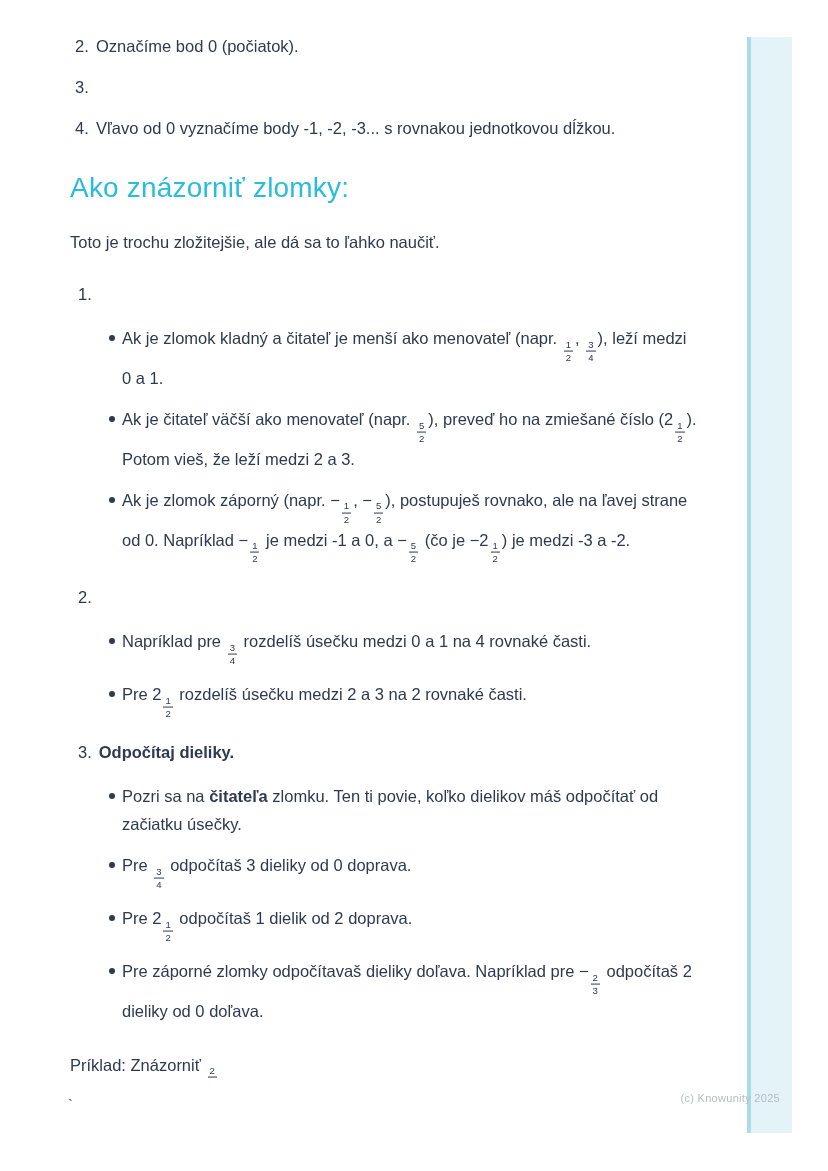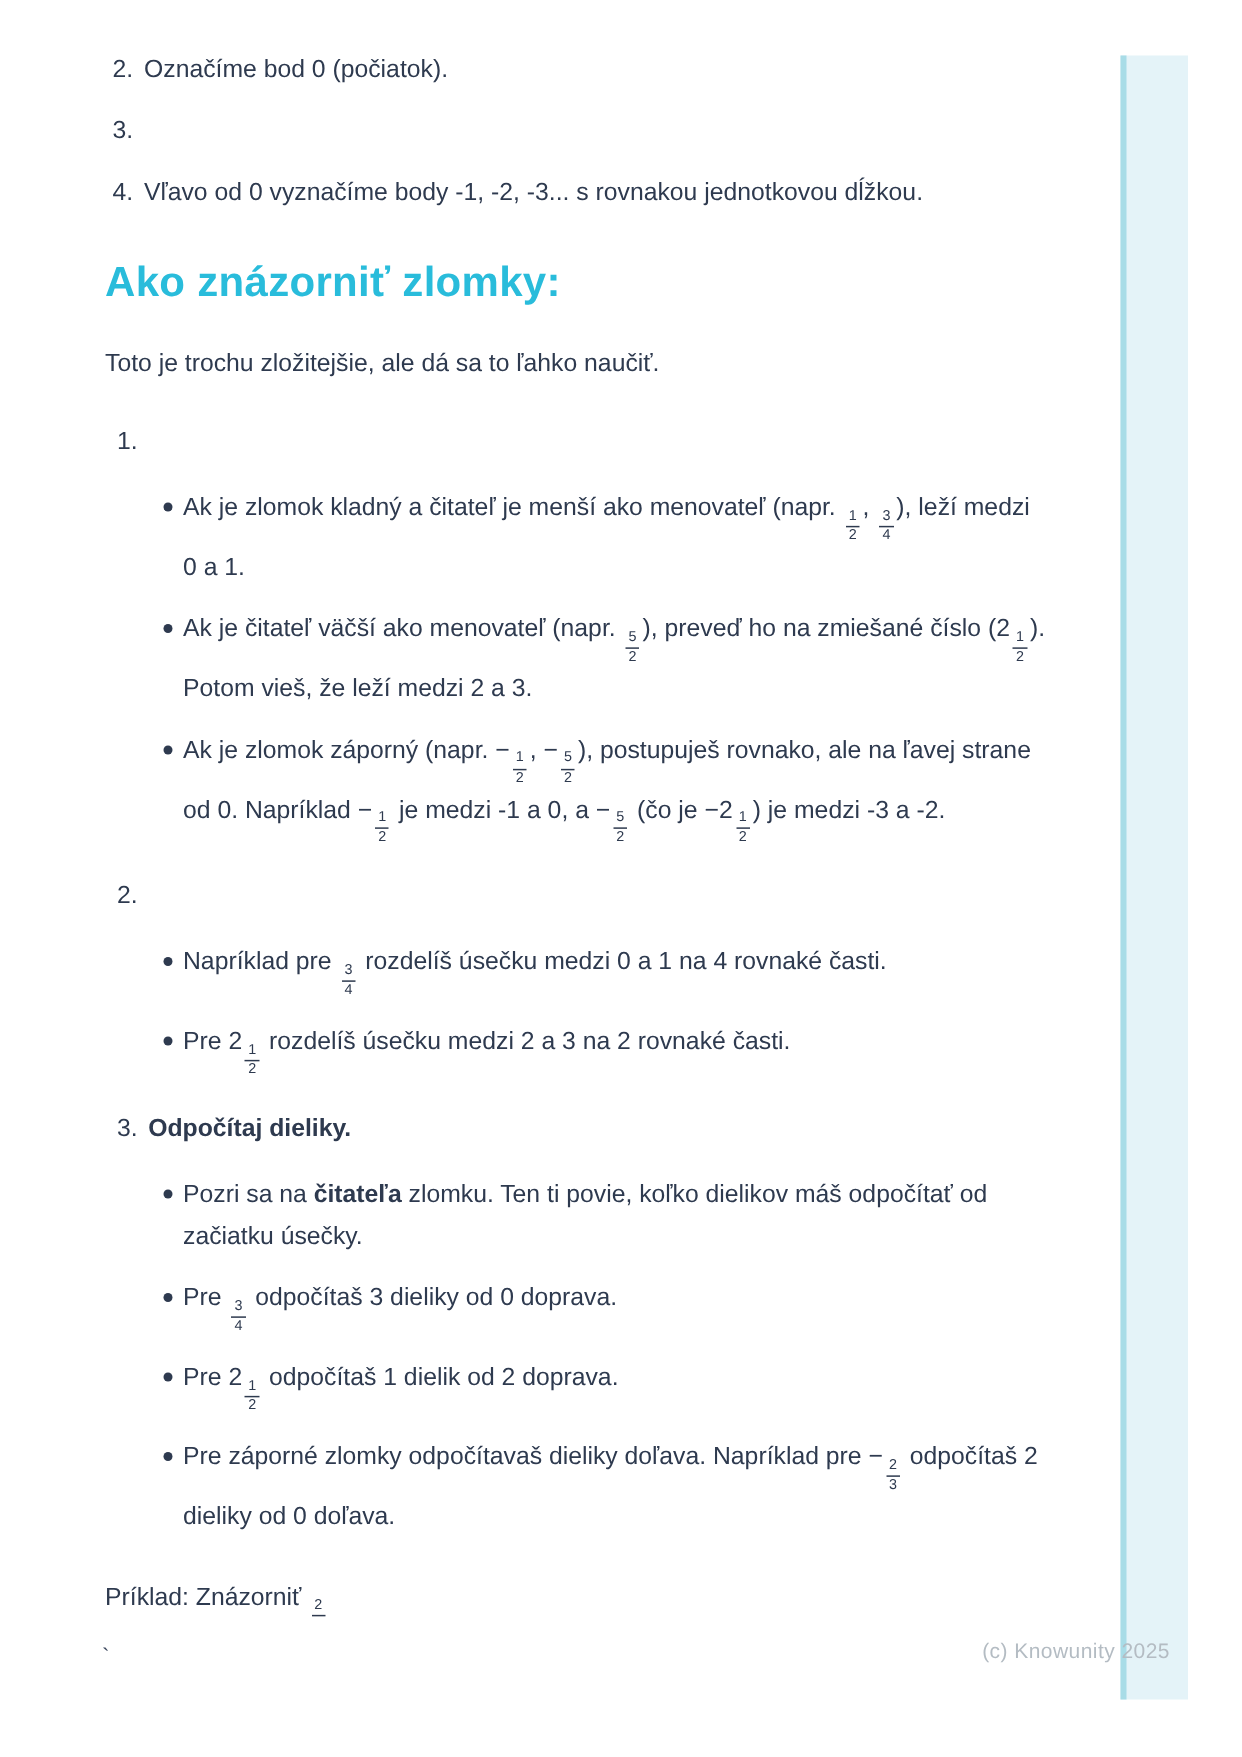--- a/index.html
+++ b/index.html
@@ -59,21 +59,21 @@
     flex:1 1 auto;
     margin-left:7px;
     max-width:585px;
   }
   
   .heading{
     margin-top:29px;
     margin-bottom:23px;
     font-size:28px;
     line-height:34px;
-    font-weight:700;
+    font-weight:400;
     letter-spacing:.2px;
     color:var(--accent);
   }
   .intro{
     margin-bottom:24px;
     max-width:600px;
   }
   
   .step{margin-bottom:10px;}
   .step-head{
@@ -147,21 +147,21 @@
     left:68px;
     top:1096px;
     font-size:15px;
     color:#3a465c;
     z-index:2;
   }
   .footer-copyright{
     position:absolute;
     right:48px;
     top:1092px;
-    font-size:14px;
+    font-size:11px;
     letter-spacing:.3px;
     color:var(--muted);
     z-index:2;
   }
 </style>
 </head>
 <body>
 
 <div class="page">
 

